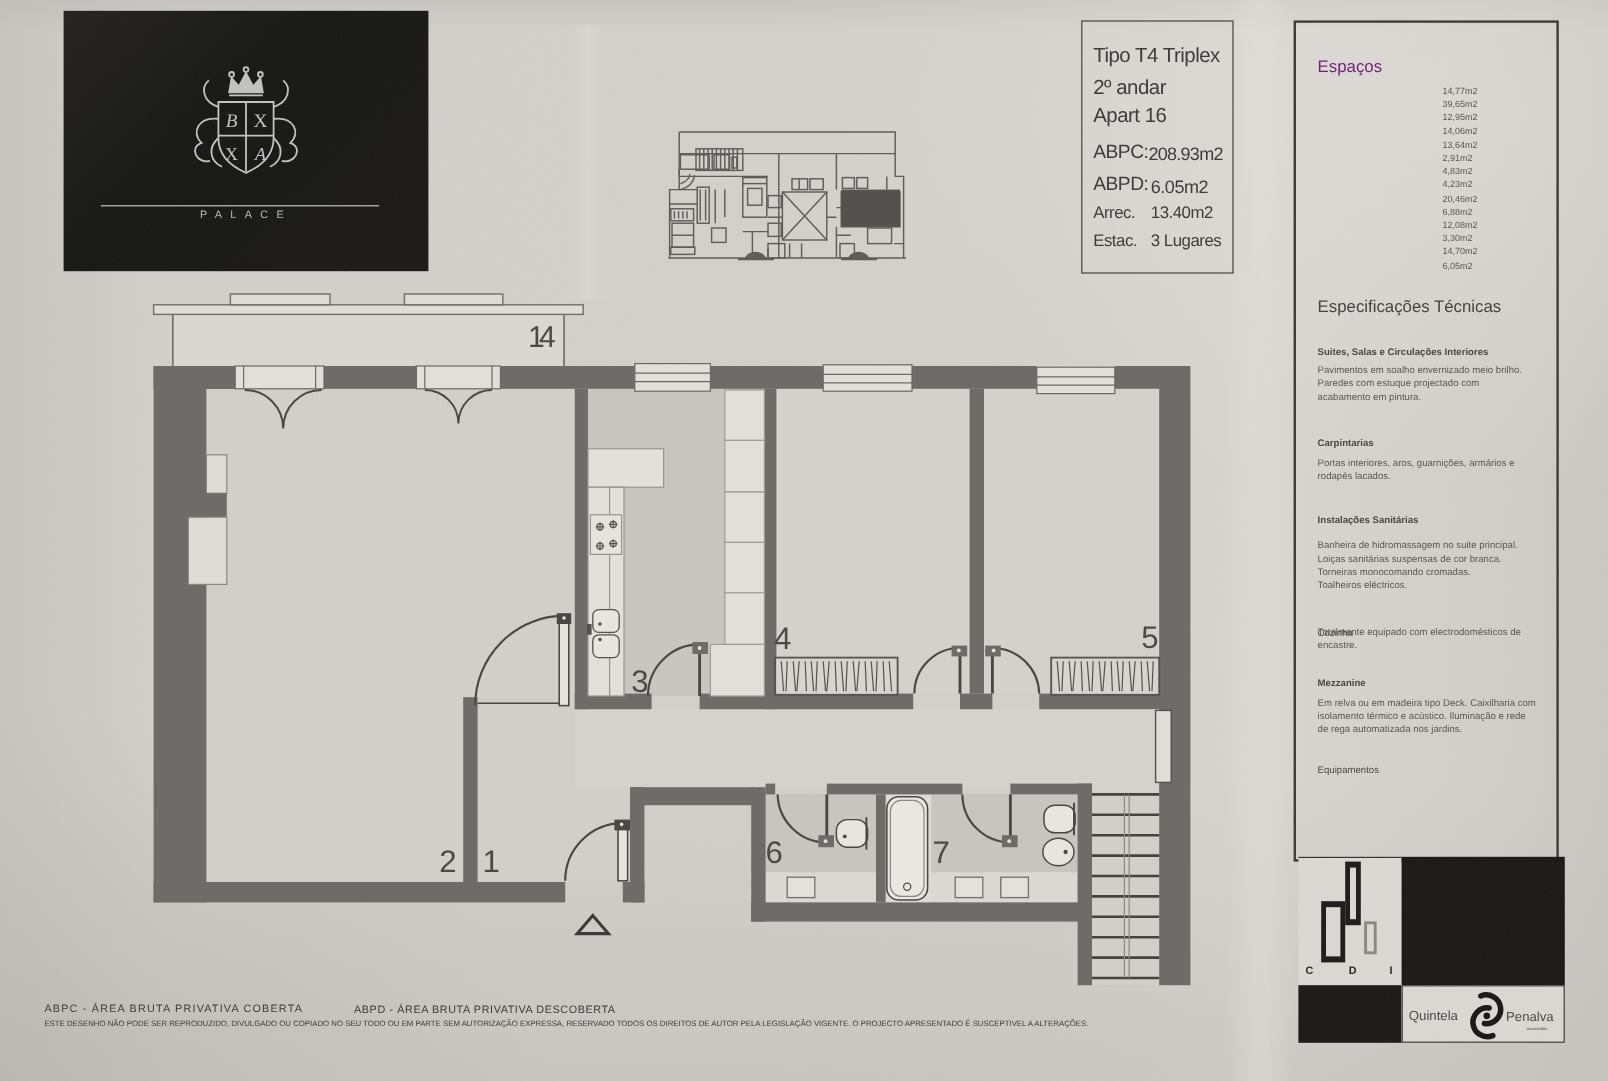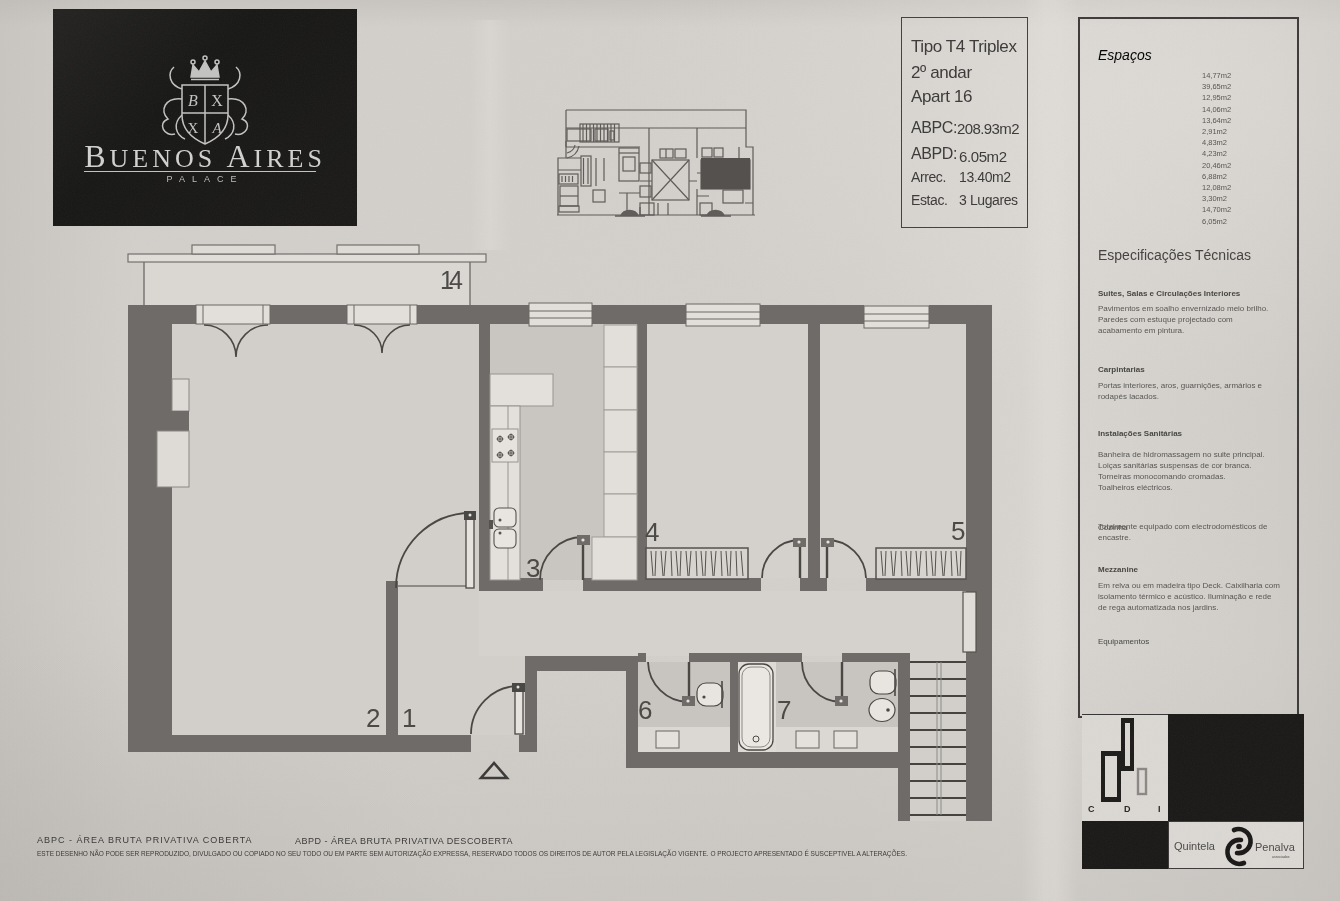--- a/index.html
+++ b/index.html
@@ -35,41 +35,40 @@
       <text x="140" y="97" font-size="16" font-family="Liberation Serif" fill="#c3c3c1" stroke="none" text-anchor="middle" font-style="italic">B</text>
       <text x="164" y="97" font-size="16" font-family="Liberation Serif" fill="#c3c3c1" stroke="none" text-anchor="middle">X</text>
       <text x="140" y="124" font-size="15" font-family="Liberation Serif" fill="#c3c3c1" stroke="none" text-anchor="middle">X</text>
       <text x="164" y="124" font-size="15" font-family="Liberation Serif" fill="#c3c3c1" stroke="none" font-style="italic" text-anchor="middle">A</text>
 
       <path d="M129,80 C116,76 114,64 121,58 M129,90 C112,88 106,102 115,110 C104,114 111,128 122,125 M129,106 C119,115 123,126 132,130"></path>
       <path d="M175,80 C188,76 190,64 183,58 M175,90 C192,88 198,102 189,110 C200,114 193,128 182,125 M175,106 C185,115 181,126 172,130"></path>
     </g>
   </svg>
 
-  <div class="abs" style="left:0;top:129px;width:304px;text-align:center;color:#d2d2d0;font-family:'Liberation Serif',serif;font-size:32px;letter-spacing:4px;">B<span style="font-size:26px">UENOS</span> A<span style="font-size:26px">IRES</span></div>
   <div class="abs" style="left:31px;top:162px;width:232px;border-top:1.7px solid #c4c4c2;"></div>
   <div class="abs" style="left:0;top:165px;width:304px;text-align:center;color:#bdbdbb;font-size:9px;letter-spacing:7px;">PALACE</div>
 </div>
 
 <div class="abs" style="left:901px;top:17px;width:125px;height:209px;border:1.6px solid #403f3d;color:#3a3937;white-space:nowrap;">
   <div class="abs" style="left:9px;top:19px;font-size:17px;letter-spacing:-.4px;">Tipo T4 Triplex</div>
   <div class="abs" style="left:9px;top:45px;font-size:17px;letter-spacing:-.4px;">2º andar</div>
   <div class="abs" style="left:9px;top:69px;font-size:17px;letter-spacing:-.4px;">Apart 16</div>
   <div class="abs" style="left:9px;top:101px;font-size:16px;letter-spacing:-.4px;">ABPC:</div>
     <div class="abs" style="left:55px;top:102px;font-size:15px;letter-spacing:-.6px;">208.93m2</div>
   <div class="abs" style="left:9px;top:127px;font-size:16px;letter-spacing:-.4px;">ABPD:</div>
     <div class="abs" style="left:57px;top:130px;font-size:15px;letter-spacing:-.4px;">6.05m2</div>
   <div class="abs" style="left:9px;top:151px;font-size:14px;letter-spacing:-.4px;">Arrec.</div>
     <div class="abs" style="left:57px;top:151px;font-size:14px;letter-spacing:-.4px;">13.40m2</div>
   <div class="abs" style="left:9px;top:174px;font-size:14px;letter-spacing:-.4px;">Estac.</div>
     <div class="abs" style="left:57px;top:174px;font-size:14px;letter-spacing:-.4px;">3 Lugares</div>
 </div>
 
 <div class="abs" style="left:1078px;top:17px;width:217px;height:697px;border:2px solid #3b3a38;color:#565450;">
-  <div class="abs" style="left:18px;top:28px;font-size:14px;color:#000000;font-style:italic;">Espaços</div>
+  <div class="abs" style="left:18px;top:28px;font-size:14px;color:#701a75;">Espaços</div>
   <div class="abs" style="left:122px;top:51px;font-size:7.5px;line-height:11.2px;white-space:pre;">14,77m2
 39,65m2
 12,95m2
 14,06m2
 13,64m2
 2,91m2
 4,83m2
 4,23m2
 20,46m2
 6,88m2

